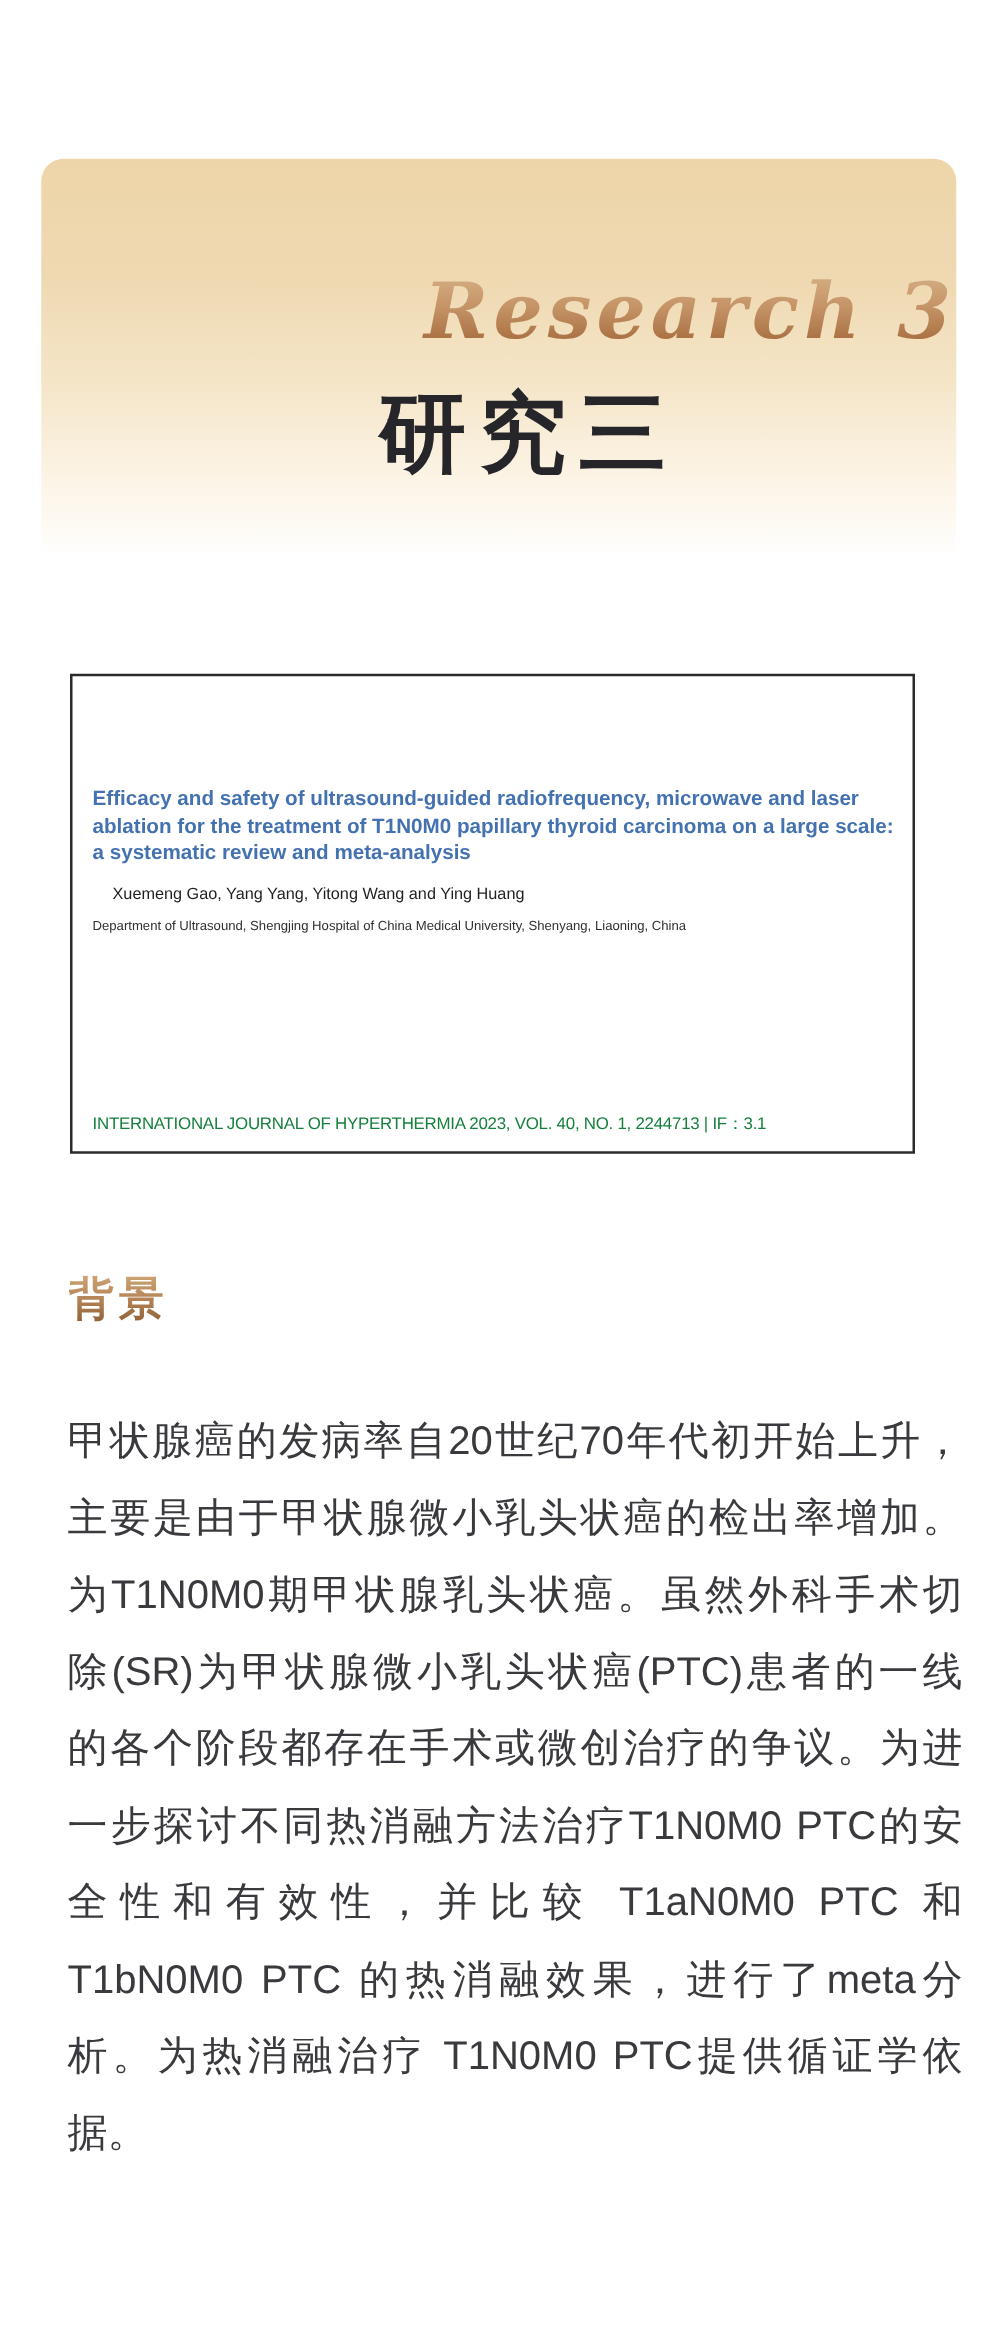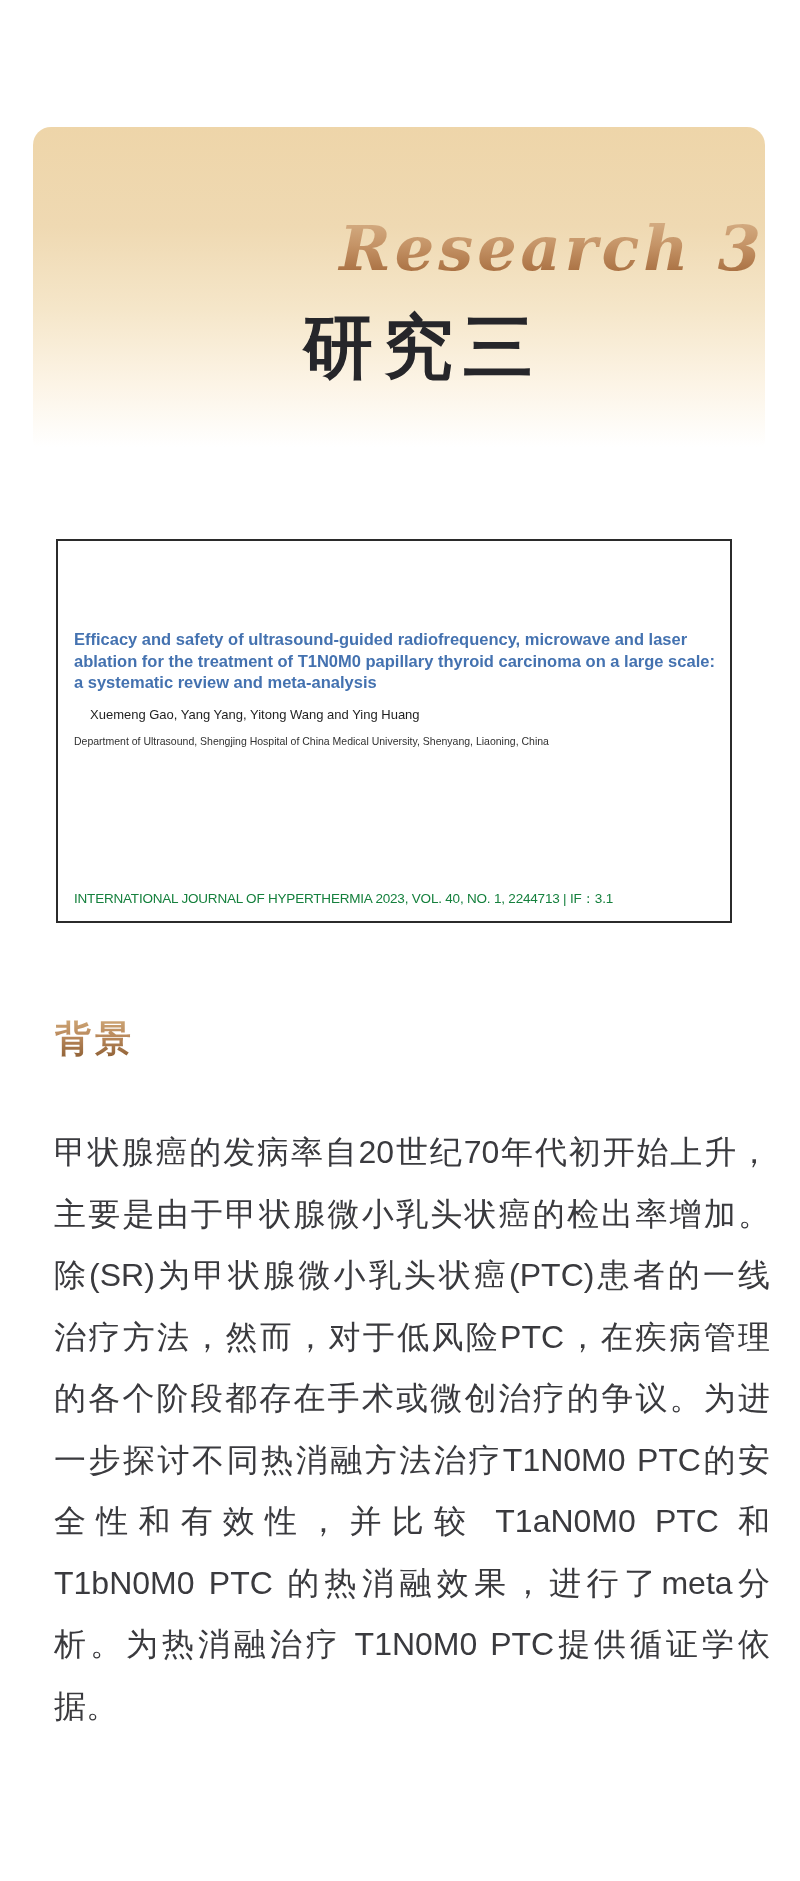--- a/index.html
+++ b/index.html
@@ -57,22 +57,22 @@
     <div class="paper-authors">Xuemeng Gao, Yang Yang, Yitong Wang and Ying Huang</div>
     <div class="paper-affil">Department of Ultrasound, Shengjing Hospital of China Medical University, Shenyang, Liaoning, China</div>
     <div class="paper-journal">INTERNATIONAL JOURNAL OF HYPERTHERMIA 2023, VOL. 40, NO. 1, 2244713 | IF：3.1</div>
   </div>
 
   <div class="section-heading">背景</div>
 
   <div class="body-text">
     <div class="body-line">甲状腺癌的发病率自20世纪70年代初开始上升，</div>
     <div class="body-line">主要是由于甲状腺微小乳头状癌的检出率增加。</div>
+    <div class="body-line">为T1N0M0期甲状腺乳头状癌。虽然外科手术切</div>
     <div class="body-line">除(SR)为甲状腺微小乳头状癌(PTC)患者的一线</div>
-    <div class="body-line">治疗方法，然而，对于低风险PTC，在疾病管理</div>
     <div class="body-line">的各个阶段都存在手术或微创治疗的争议。为进</div>
     <div class="body-line">一步探讨不同热消融方法治疗T1N0M0 PTC的安</div>
     <div class="body-line">全性和有效性，并比较 T1aN0M0 PTC 和</div>
     <div class="body-line">T1bN0M0 PTC 的热消融效果，进行了meta分</div>
     <div class="body-line">析。为热消融治疗 T1N0M0 PTC提供循证学依</div>
     <div class="body-line last">据。</div>
   </div>
 
 </div>
 

